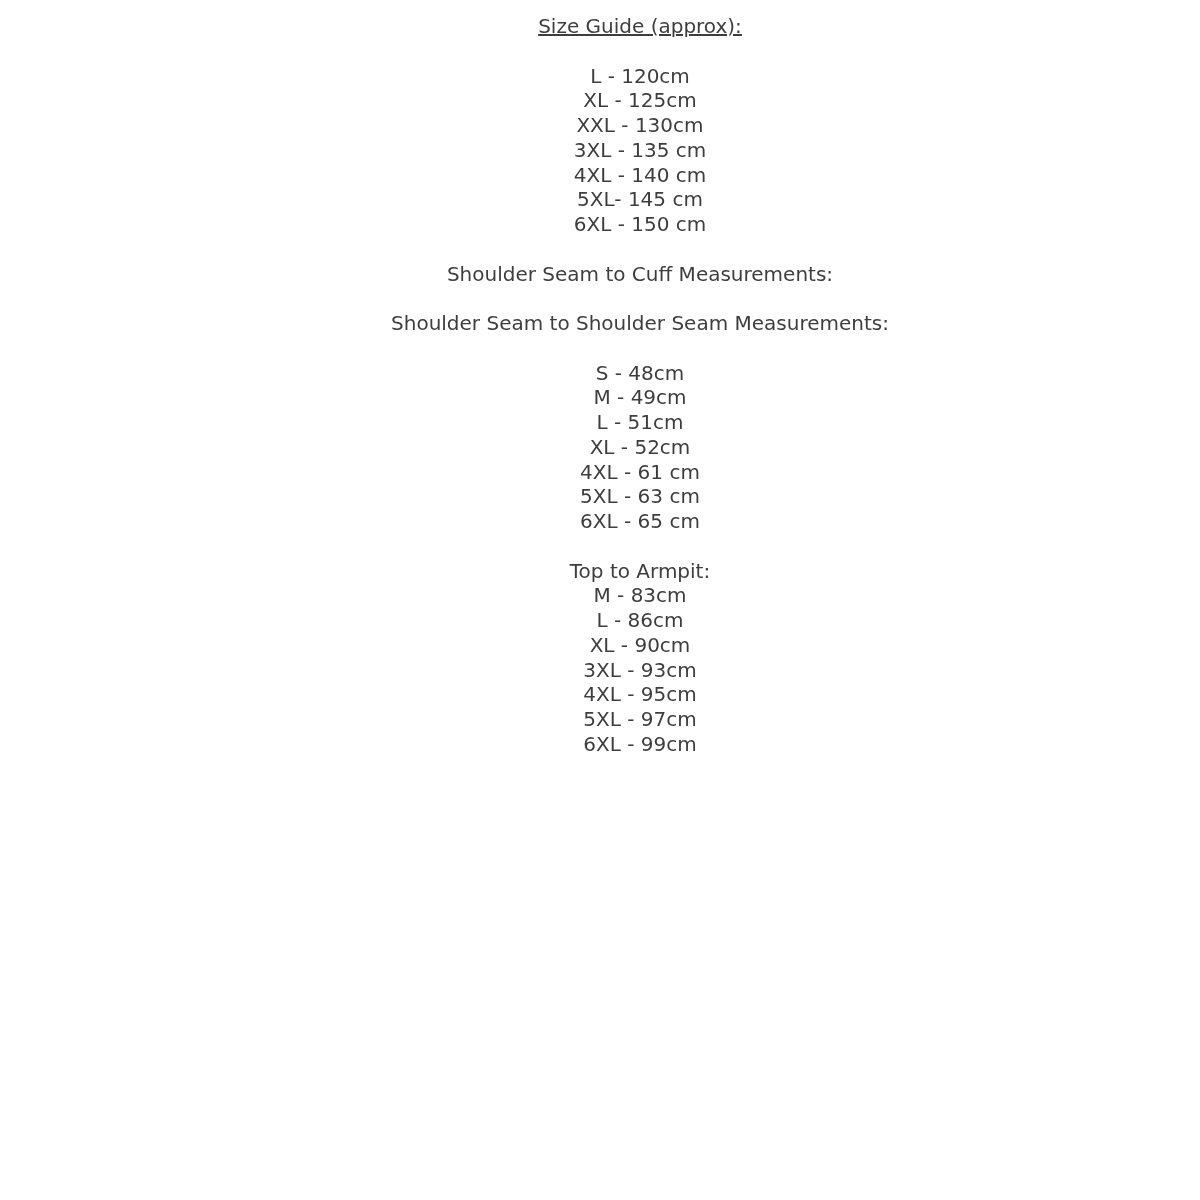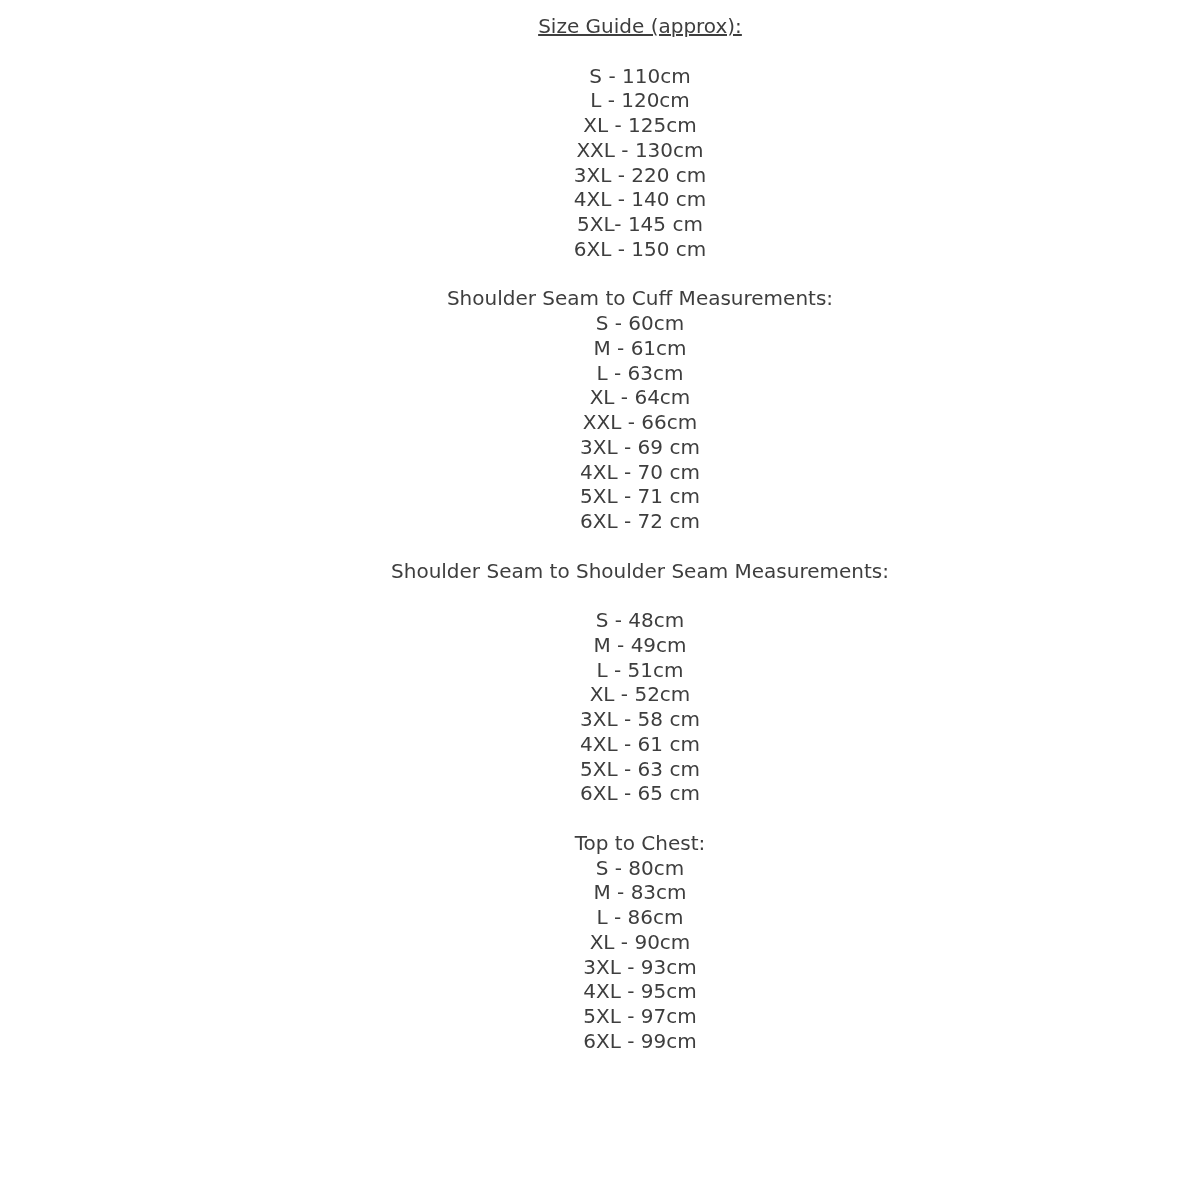--- a/index.html
+++ b/index.html
@@ -32,61 +32,47 @@
   }
 </style>
 </head>
 <body>
 
 <div class="page">
   <div class="title">Size Guide (approx):</div>
   <div id="sections">
       <section class="size-section">
         <div class="items">
-          <div class="size-row">S - 110cm</div>
           <div class="size-row">L - 120cm</div>
           <div class="size-row">XL - 125cm</div>
           <div class="size-row">XXL - 130cm</div>
-          <div class="size-row">3XL - 220 cm</div>
+          <div class="size-row">3XL - 135 cm</div>
           <div class="size-row">4XL - 140 cm</div>
           <div class="size-row">5XL- 145 cm</div>
           <div class="size-row">6XL - 150 cm</div>
         </div>
       </section>
       <section class="size-section">
         <div class="heading">Shoulder Seam to Cuff Measurements:</div>
-        <div class="items">
-          <div class="size-row">S - 60cm</div>
-          <div class="size-row">M - 61cm</div>
-          <div class="size-row">L - 63cm</div>
-          <div class="size-row">XL - 64cm</div>
-          <div class="size-row">XXL - 66cm</div>
-          <div class="size-row">3XL - 69 cm</div>
-          <div class="size-row">4XL - 70 cm</div>
-          <div class="size-row">5XL - 71 cm</div>
-          <div class="size-row">6XL - 72 cm</div>
-        </div>
       </section>
       <section class="size-section">
         <div class="heading">Shoulder Seam to Shoulder Seam Measurements:</div>
         <div class="items">
           <div class="size-row">S - 48cm</div>
           <div class="size-row">M - 49cm</div>
           <div class="size-row">L - 51cm</div>
           <div class="size-row">XL - 52cm</div>
-          <div class="size-row">3XL - 58 cm</div>
           <div class="size-row">4XL - 61 cm</div>
           <div class="size-row">5XL - 63 cm</div>
           <div class="size-row">6XL - 65 cm</div>
         </div>
       </section>
       <section class="size-section">
-        <div class="heading">Top to Chest:</div>
+        <div class="heading">Top to Armpit:</div>
         <div class="items">
-          <div class="size-row">S - 80cm</div>
           <div class="size-row">M - 83cm</div>
           <div class="size-row">L - 86cm</div>
           <div class="size-row">XL - 90cm</div>
           <div class="size-row">3XL - 93cm</div>
           <div class="size-row">4XL - 95cm</div>
           <div class="size-row">5XL - 97cm</div>
           <div class="size-row">6XL - 99cm</div>
         </div>
       </section>
     </div>

